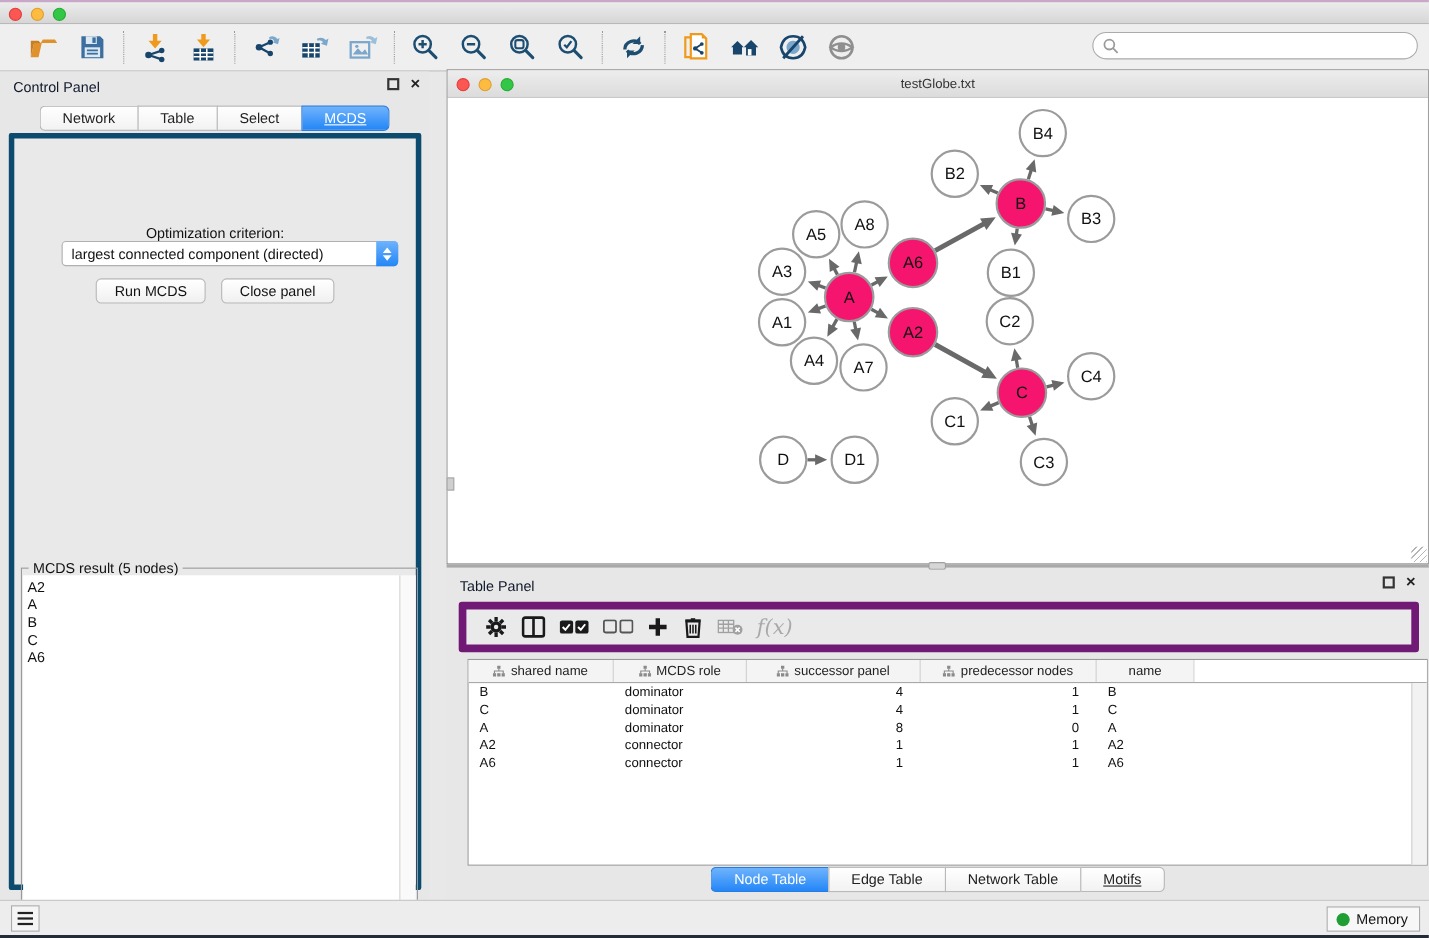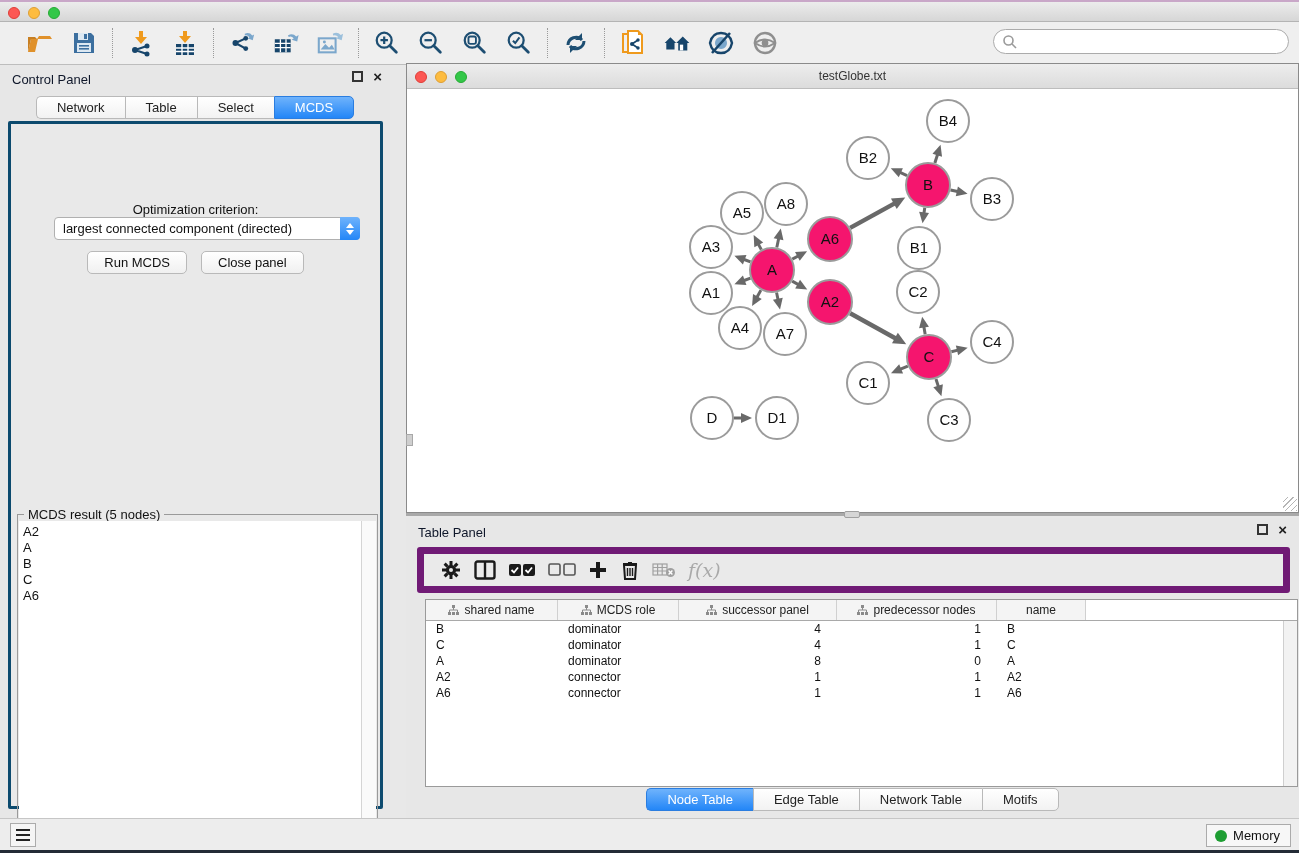--- a/index.html
+++ b/index.html
@@ -27,27 +27,27 @@
     border:1px solid #ababab; border-radius:13px; display:flex; align-items:center; padding-left:8px; }
 
   
   .control-panel { position:absolute; left:0; top:65px; width:390px; height:753px; background:#e7e7e7; }
   .panel-head { position:absolute; left:0; top:0; width:100%; height:26px; }
   .panel-title { position:absolute; left:12px; top:7px; font-size:13px; color:#0f172a; }
   .panel-ctls { position:absolute; right:8px; top:6px; display:flex; gap:10px; align-items:center; }
   .ic-float { width:11px; height:11px; border:2px solid #333; display:inline-block; }
   .ic-close { font-size:15px; font-weight:bold; color:#222; line-height:11px; }
   .cp-body { position:absolute; left:8px; top:56px; width:375px; height:688px;
-    border:3px solid #0c4a6e; background:#e9e9e9; border-radius:2px; }
+    border:5px solid #0c4a6e; background:#e9e9e9; border-radius:2px; }
   .cp-tabs { position:absolute; left:0; top:31px; width:100%; display:flex; justify-content:center; z-index:3; }
   .seg { display:flex; }
   .seg button { font-family:inherit; font-size:13px; padding:3px 20px; background:linear-gradient(#ffffff,#f2f2f2);
     border:1px solid #b9b9b9; border-right:none; color:#222; cursor:pointer; }
   .seg button:first-child { border-radius:5px 0 0 5px; }
-  .seg button:last-child { border-radius:0 5px 5px 0; border-right:1px solid #b9b9b9; }
+  .seg button:last-child { border-radius:0 5px 5px 0; border-right:1px solid #b9b9b9;text-decoration:underline; }
   .seg button.sel { background:linear-gradient(#6fb3fc,#2386f7); color:#fff; border-color:#2a7de0; }
   .crit-label { position:absolute; left:0; top:78px; width:100%; text-align:center; font-size:13px; color:#111; }
   .dropdown { position:absolute; left:43px; top:93px; width:306px; height:23px; background:#fff;
     border:1px solid #b0b0b0; border-radius:4px; display:flex; align-items:center; cursor:pointer; }
   .dropdown .dd-text { flex:1; font-size:13px; padding-left:8px; color:#111; white-space:nowrap; }
   .dd-step { width:20px; height:23px; margin:-1px -1px -1px 0; background:linear-gradient(#6fb3fc,#2386f7);
     border-radius:0 4px 4px 0; display:flex; flex-direction:column; align-items:center; justify-content:center; gap:2px; }
   .tri-up { width:0; height:0; border-left:4px solid transparent; border-right:4px solid transparent; border-bottom:5px solid #fff; }
   .tri-dn { width:0; height:0; border-left:4px solid transparent; border-right:4px solid transparent; border-top:5px solid #fff; }
   .cp-buttons { position:absolute; left:0; top:127px; width:100%; display:flex; justify-content:center; gap:14px; }

